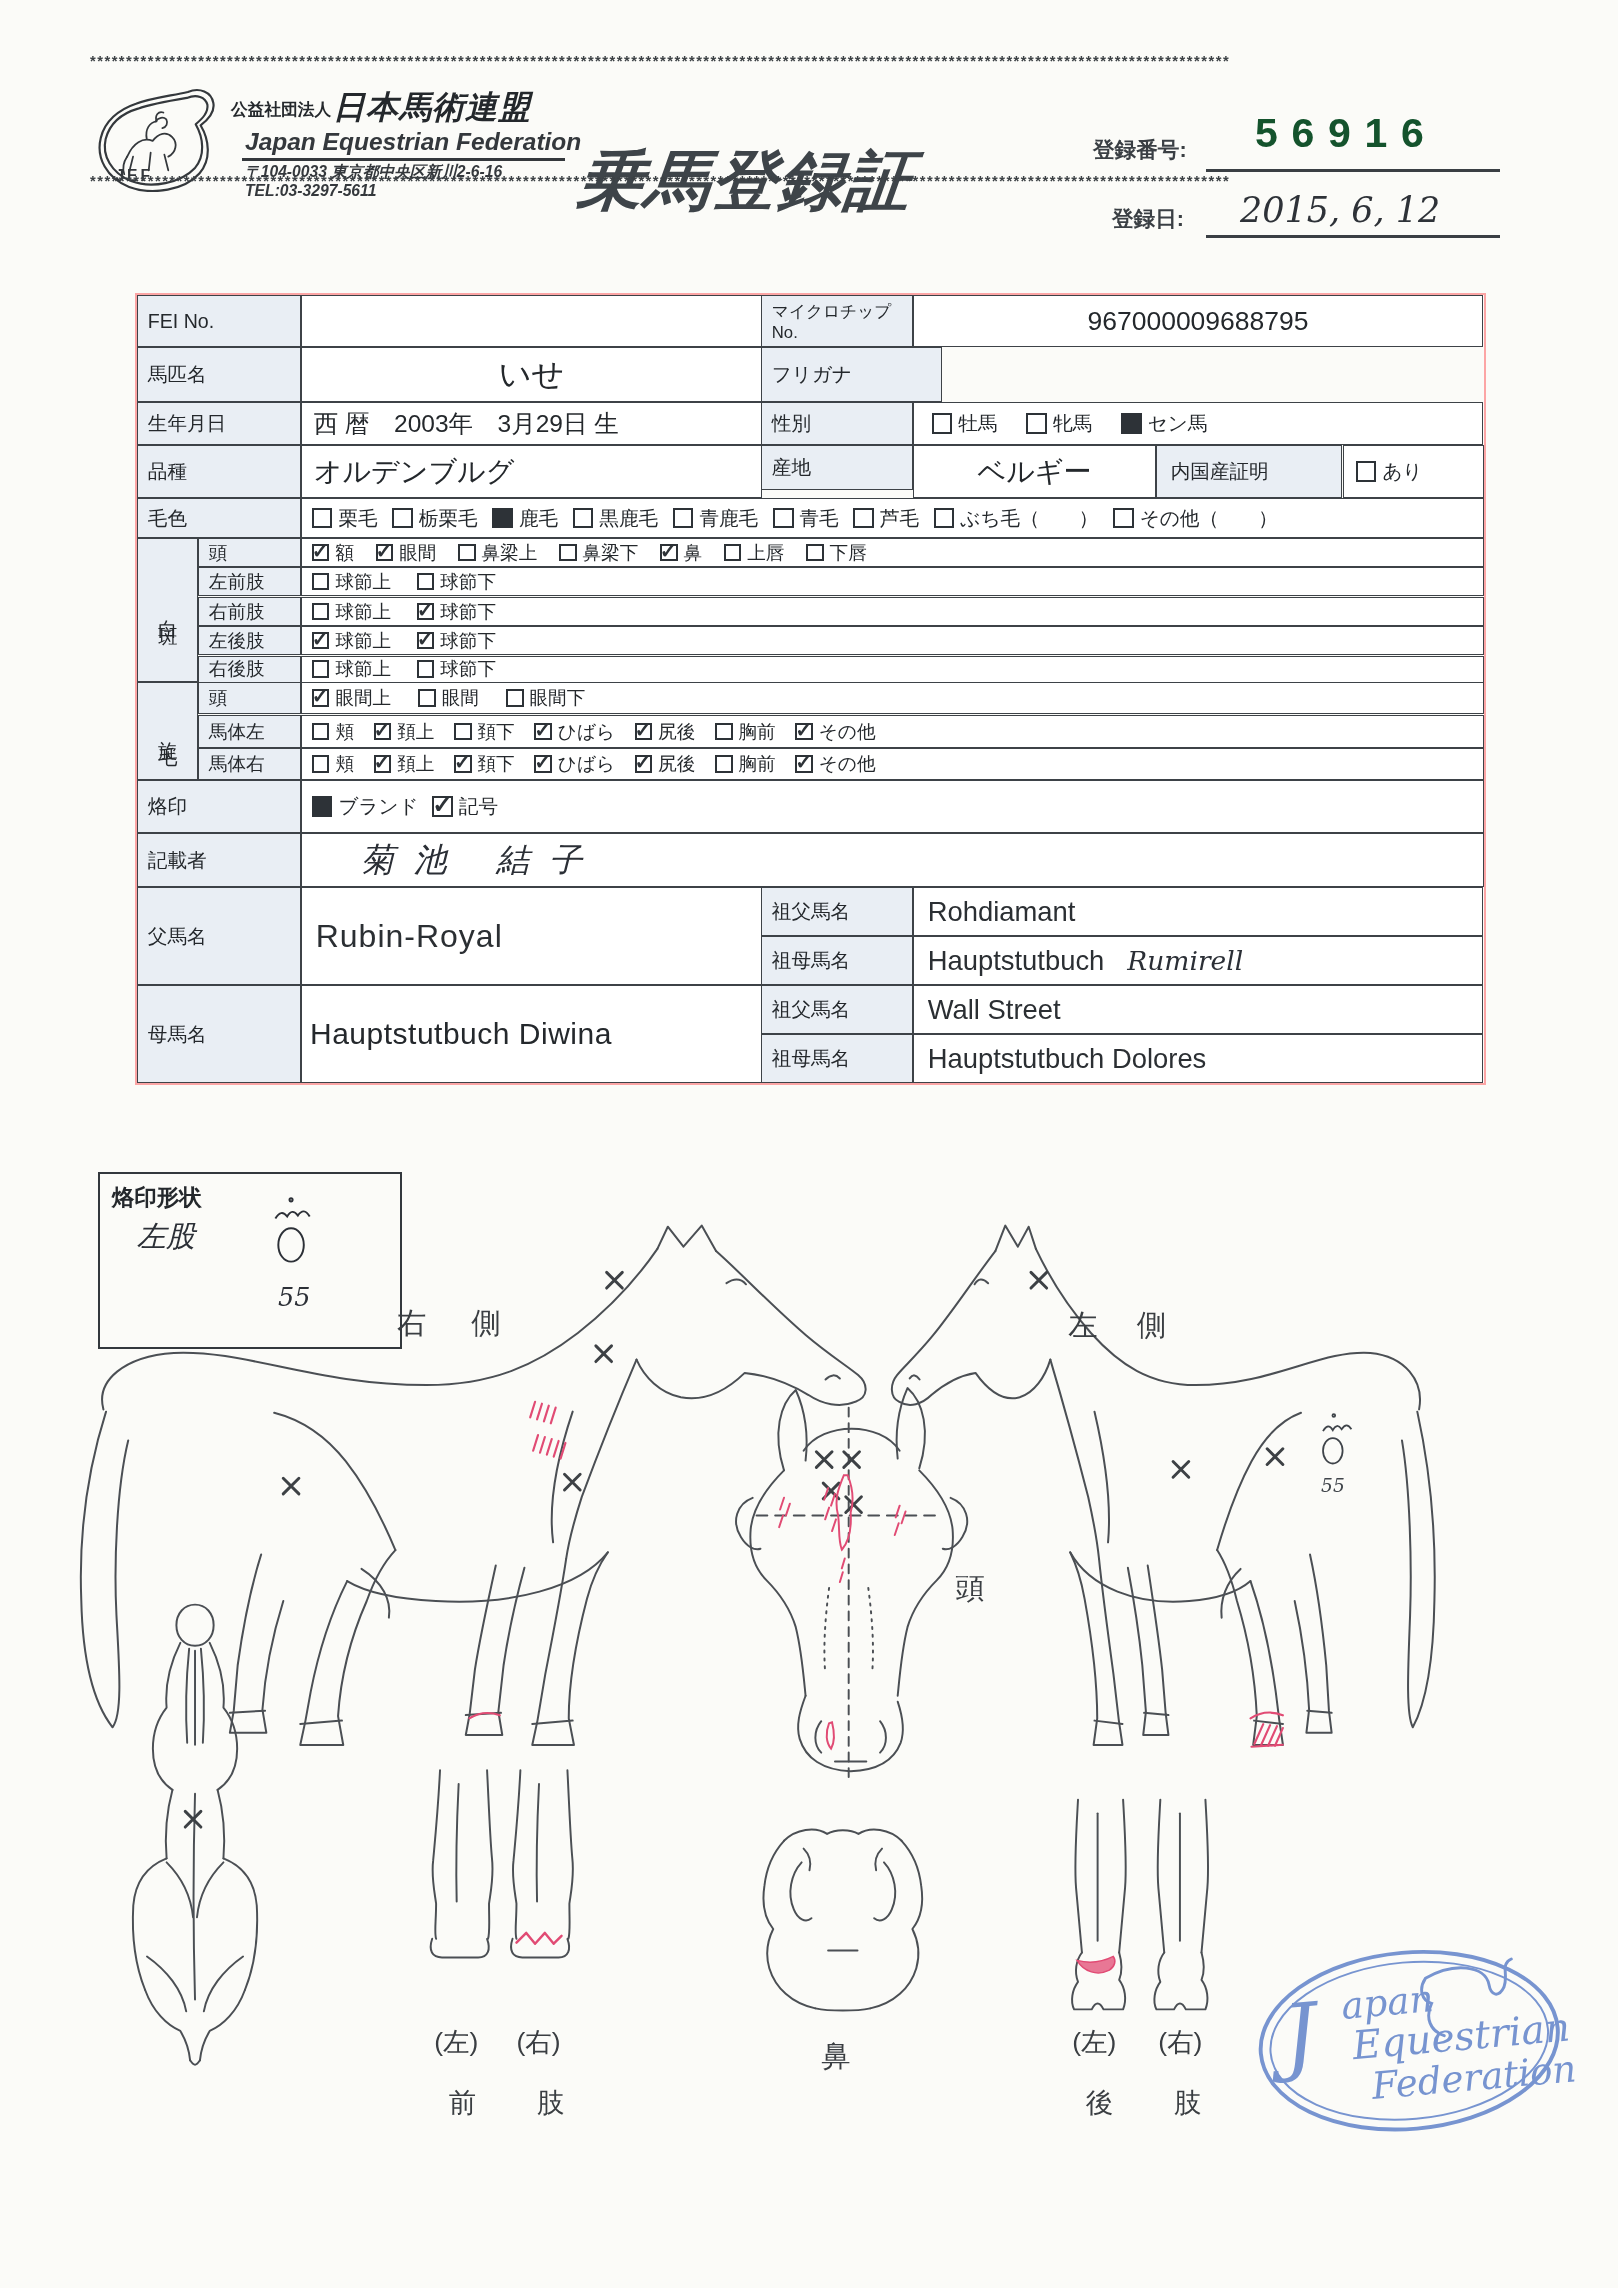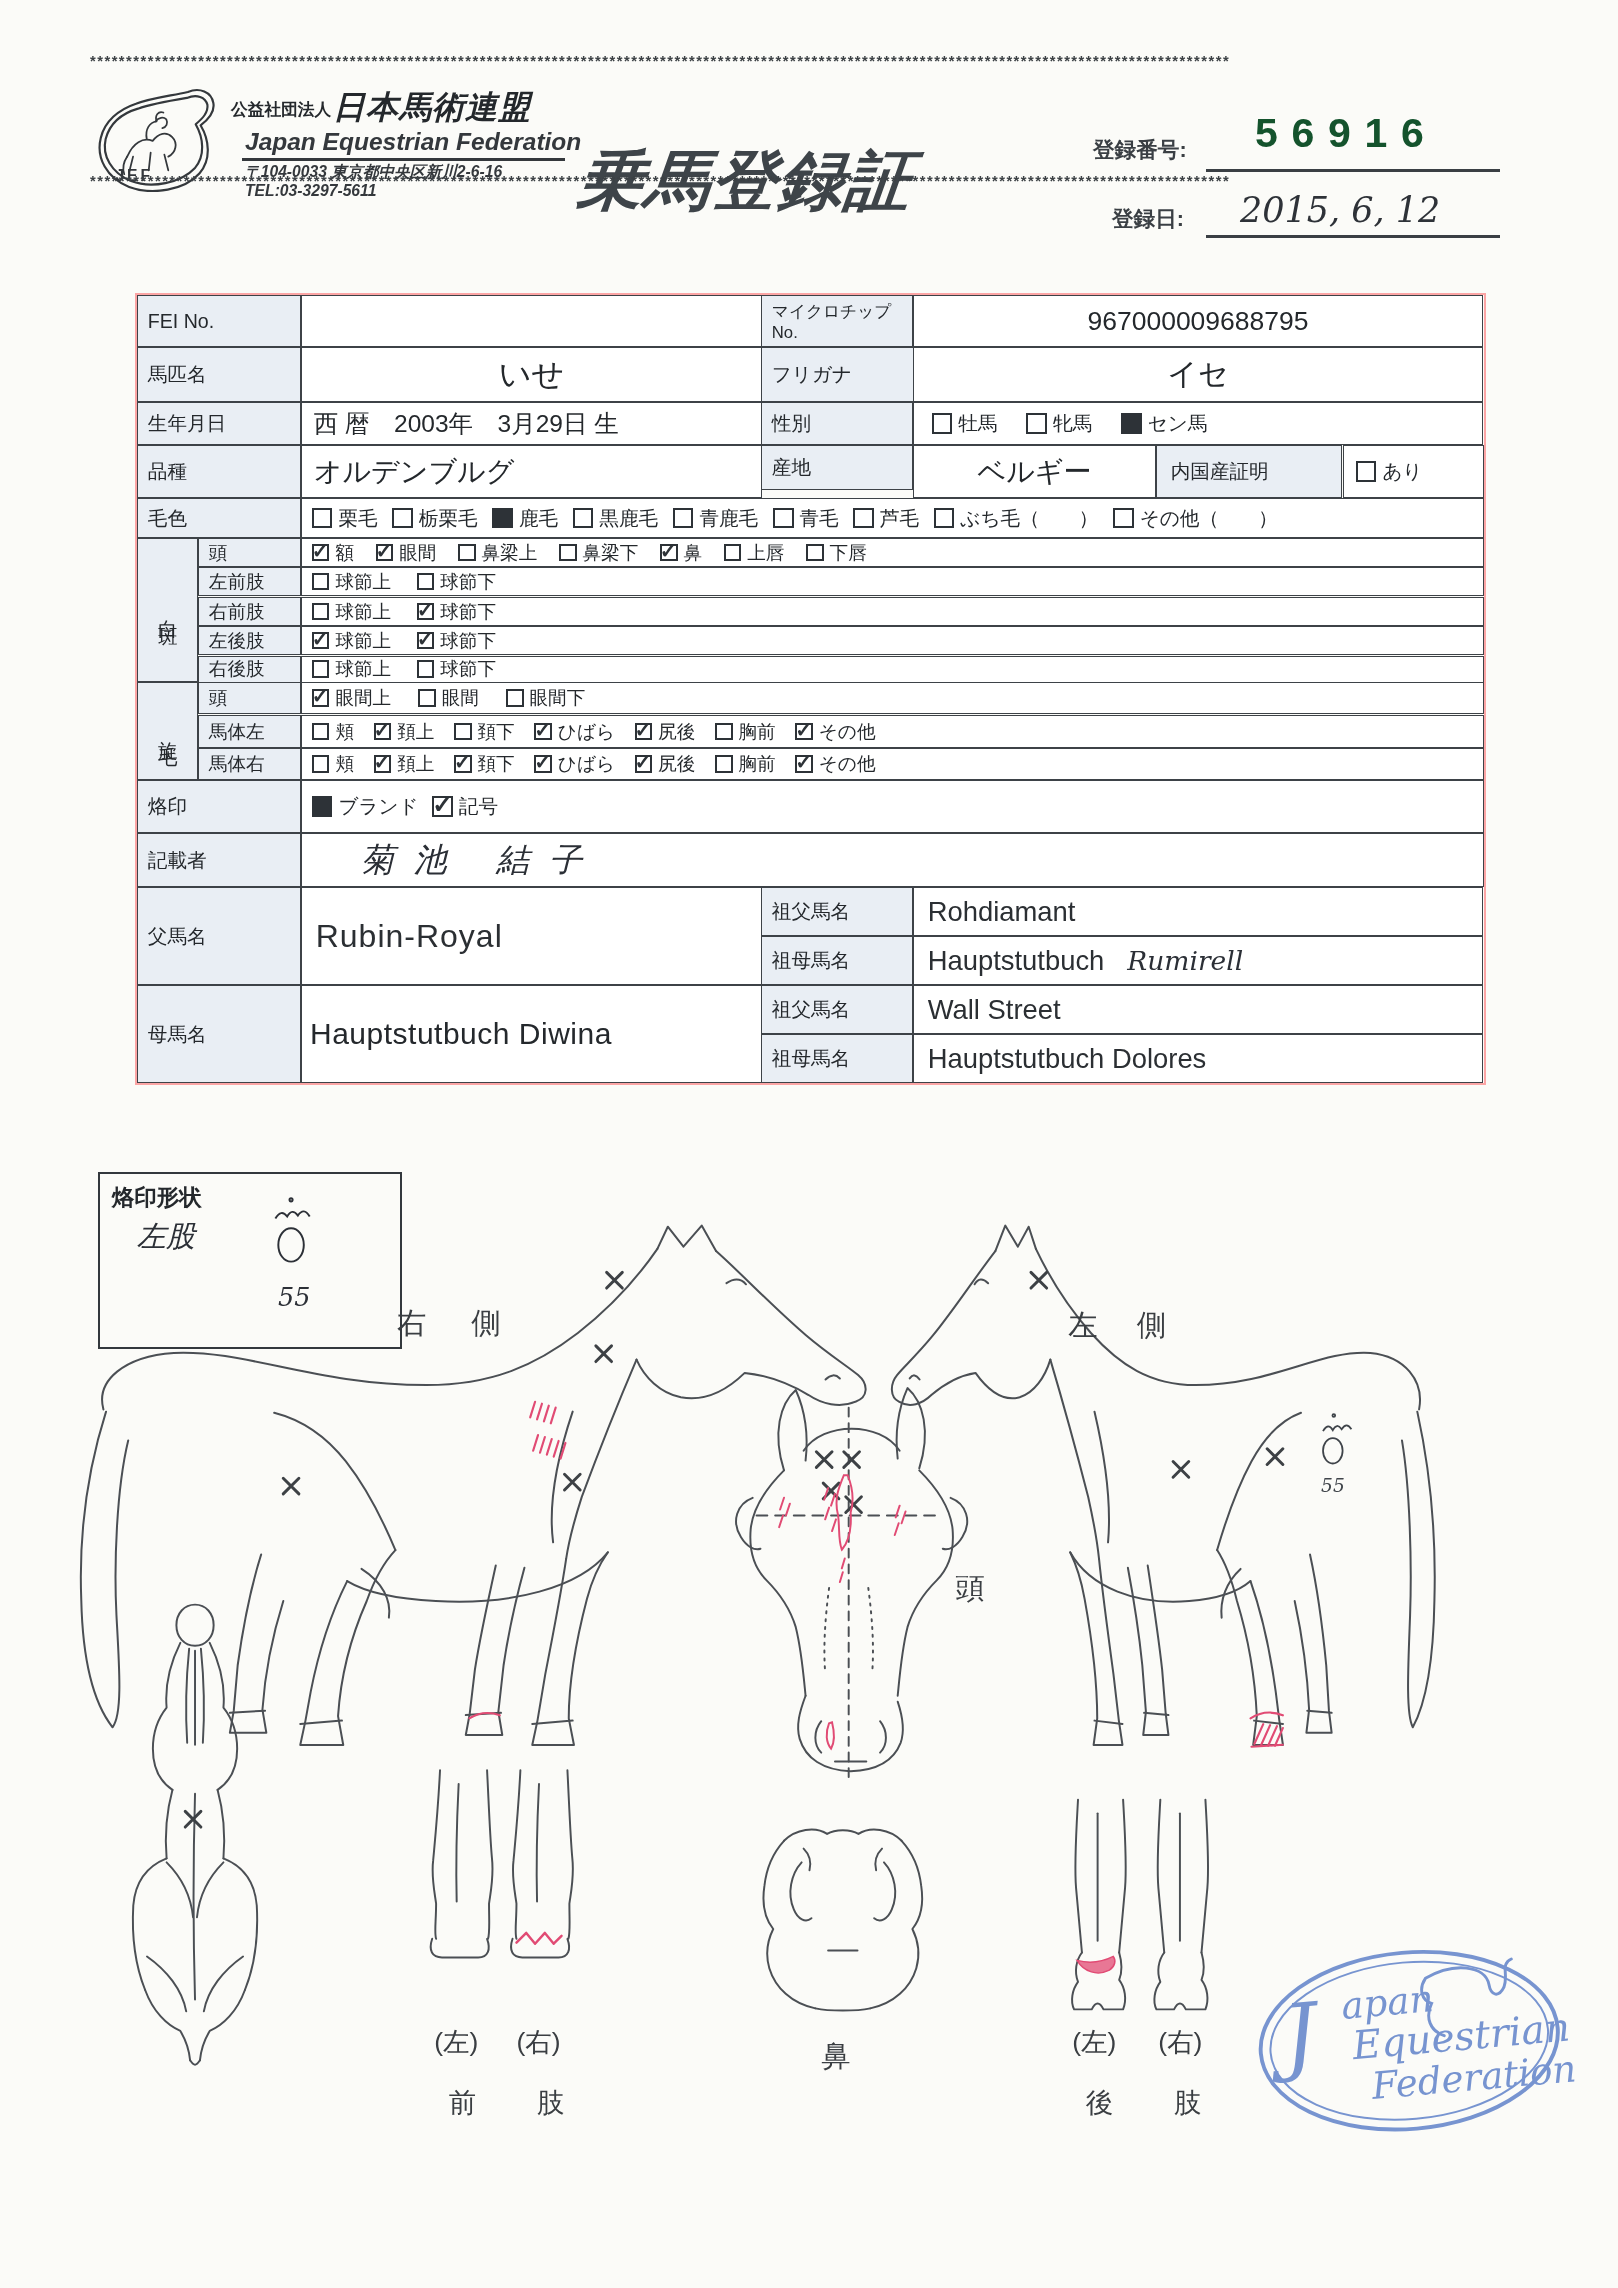--- a/index.html
+++ b/index.html
@@ -91,21 +91,20 @@
   <div class="tbl">
 
     <div class="cell lab" style="left:0;top:0;width:164px;height:52px;">FEI No.</div>
     <div class="cell val" style="left:164px;top:0;width:461px;height:52px;"></div>
     <div class="cell lab" style="left:624px;top:0;width:152px;height:52px;font-size:16.7px;">マイクロチップNo.</div>
     <div class="cell val cen" style="left:776px;top:0;width:570px;height:52px;font-size:26.5px;">967000009688795</div>
 
     <div class="cell lab" style="left:0;top:52px;width:164px;height:55px;">馬匹名</div>
     <div class="cell val cen" style="left:164px;top:52px;width:461px;height:55px;font-size:32px;">いせ</div>
     <div class="cell lab" style="left:624px;top:52px;width:181px;height:55px;">フリガナ</div>
-    <div class="cell val cen" style="left:776px;top:52px;width:570px;height:55px;font-size:30px;">イセ</div>
 
     <div class="cell lab" style="left:0;top:107px;width:164px;height:43px;">生年月日</div>
     <div class="cell val" style="left:164px;top:107px;width:461px;height:43px;font-size:24.5px;padding-left:11.8px;">西 暦　2003年　3月29日 生</div>
     <div class="cell lab" style="left:624px;top:107px;width:152px;height:43px;">性別</div>
     <div class="cell val cbrow" style="left:776px;top:107px;width:570px;height:43px;column-gap:29px;padding-left:17.6px;font-size:19.6px;">
         <span class="cb">
           <span class="box" data-state="unchecked"></span>
           <span>牡馬</span>
         </span>
         <span class="cb">

